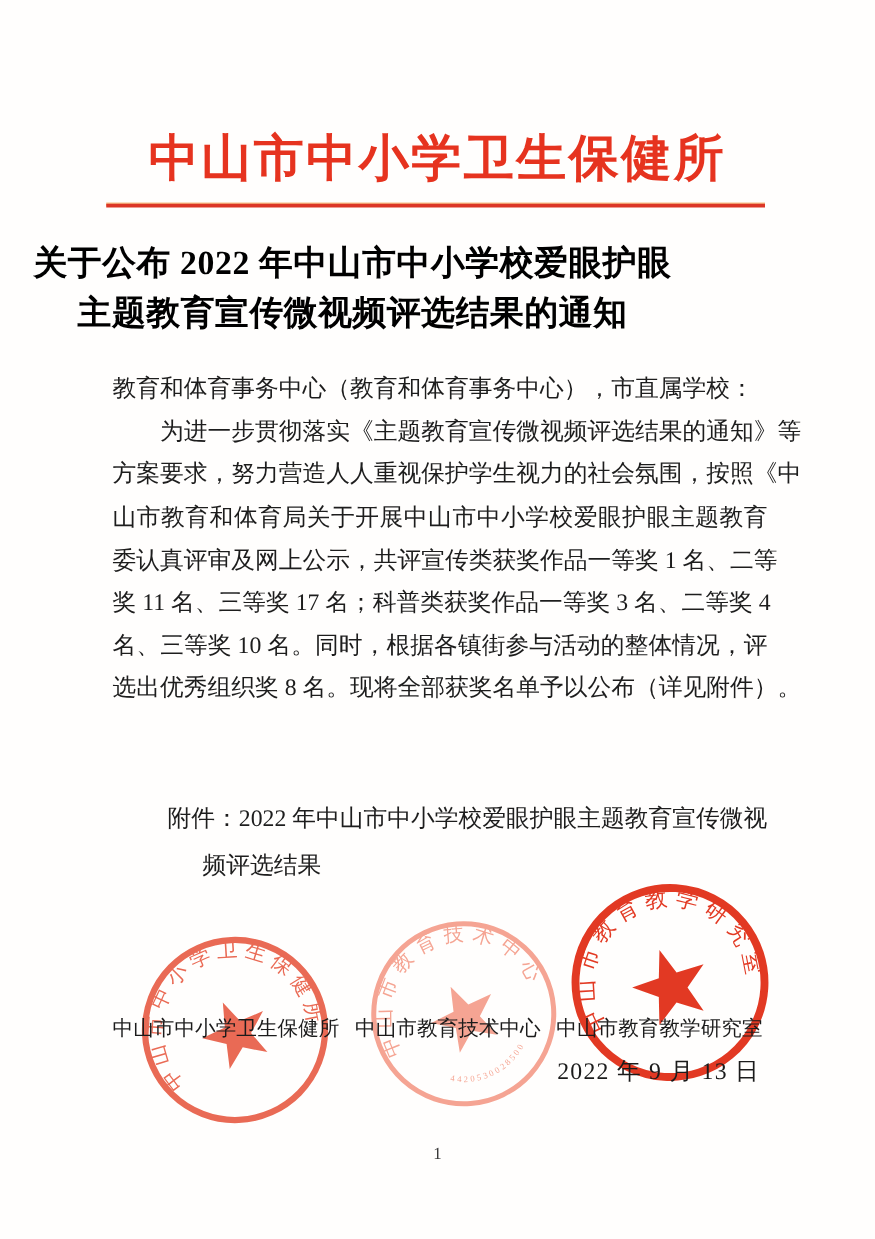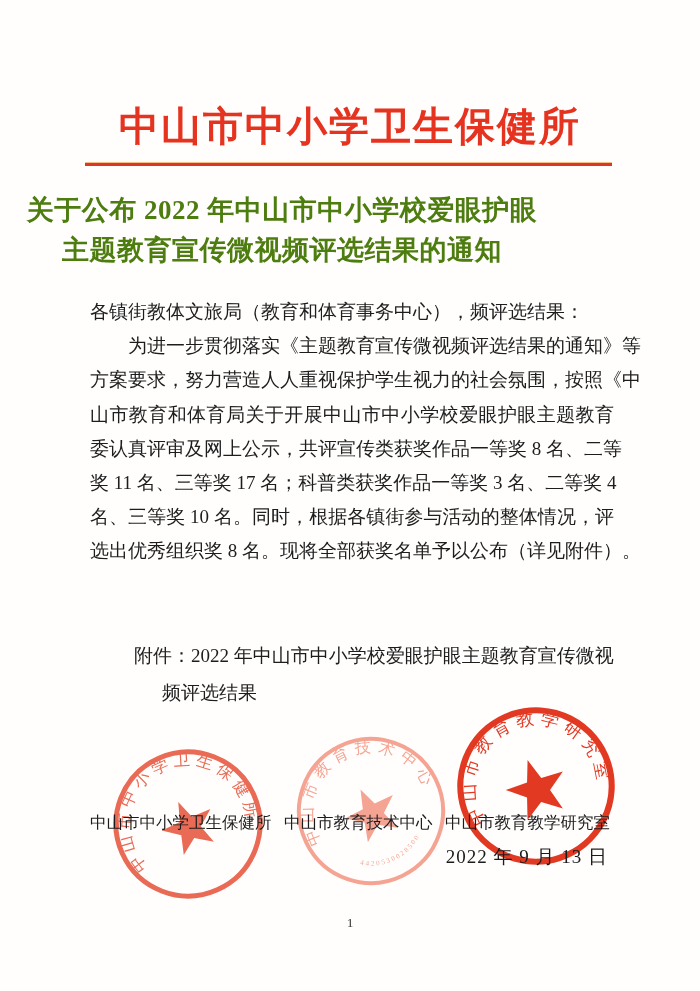--- a/index.html
+++ b/index.html
@@ -27,21 +27,21 @@
     background:#dc3626;
     box-shadow:0 -1px 0 rgba(240,140,40,.55);
   }
   
   .doc-title{
     position:absolute;top:190px;left:0;width:564px;
     text-align:center;
     font-weight:700;
     font-size:27px;
     line-height:40px;
-    color:#4d7c0f;
+    color:#000000;
     letter-spacing:0.5px;
   }
   
   .body-text{
     position:absolute;top:295px;left:90px;width:524px;
     font-size:19px;
     line-height:34.2px;
     color:#1d1d1d;
   }
   .b-line{
@@ -100,25 +100,25 @@
 
   <div class="letterhead">中山市中小学卫生保健所</div>
   <div class="red-rule"></div>
 
   <div class="doc-title">
     <div>关于公布 2022 年中山市中小学校爱眼护眼</div>
     <div>主题教育宣传微视频评选结果的通知</div>
   </div>
 
   <div class="body-text">
-    <div class="b-line salutation">各镇街教体文旅局（教育和体育事务中心），频评选结果：</div>
+    <div class="b-line salutation">教育和体育事务中心（教育和体育事务中心），市直属学校：</div>
     <div class="b-line first">为进一步贯彻落实《主题教育宣传微视频评选结果的通知》等</div>
     <div class="b-line">方案要求，努力营造人人重视保护学生视力的社会氛围，按照《中</div>
     <div class="b-line">山市教育和体育局关于开展中山市中小学校爱眼护眼主题教育</div>
-    <div class="b-line">委认真评审及网上公示，共评宣传类获奖作品一等奖 8 名、二等</div>
+    <div class="b-line">委认真评审及网上公示，共评宣传类获奖作品一等奖 1 名、二等</div>
     <div class="b-line">奖 11 名、三等奖 17 名；科普类获奖作品一等奖 3 名、二等奖 4</div>
     <div class="b-line">名、三等奖 10 名。同时，根据各镇街参与活动的整体情况，评</div>
     <div class="b-line last">选出优秀组织奖 8 名。现将全部获奖名单予以公布（详见附件）。</div>
   </div>
 
   <div class="attachment">
     <div>附件：2022 年中山市中小学校爱眼护眼主题教育宣传微视</div>
     <div class="att-line2">频评选结果</div>
   </div>
 

